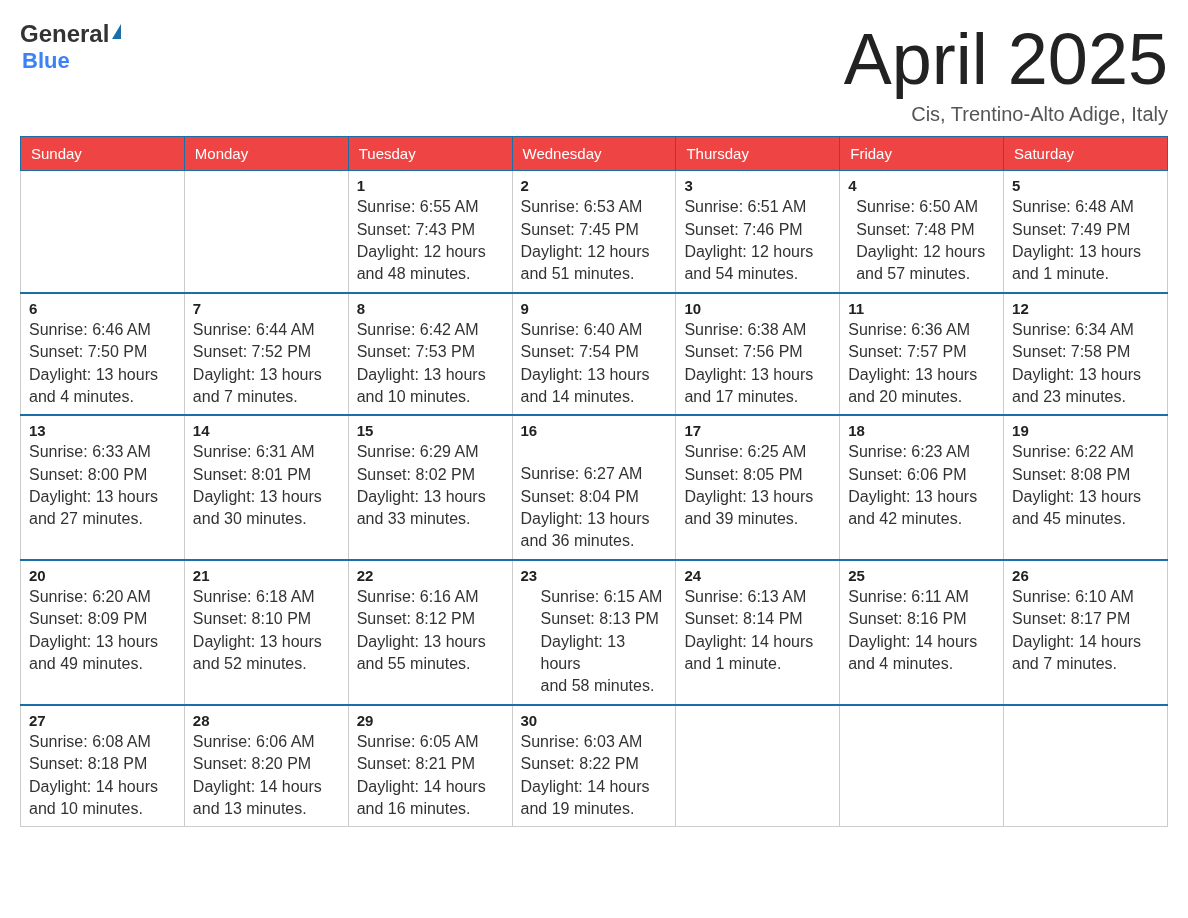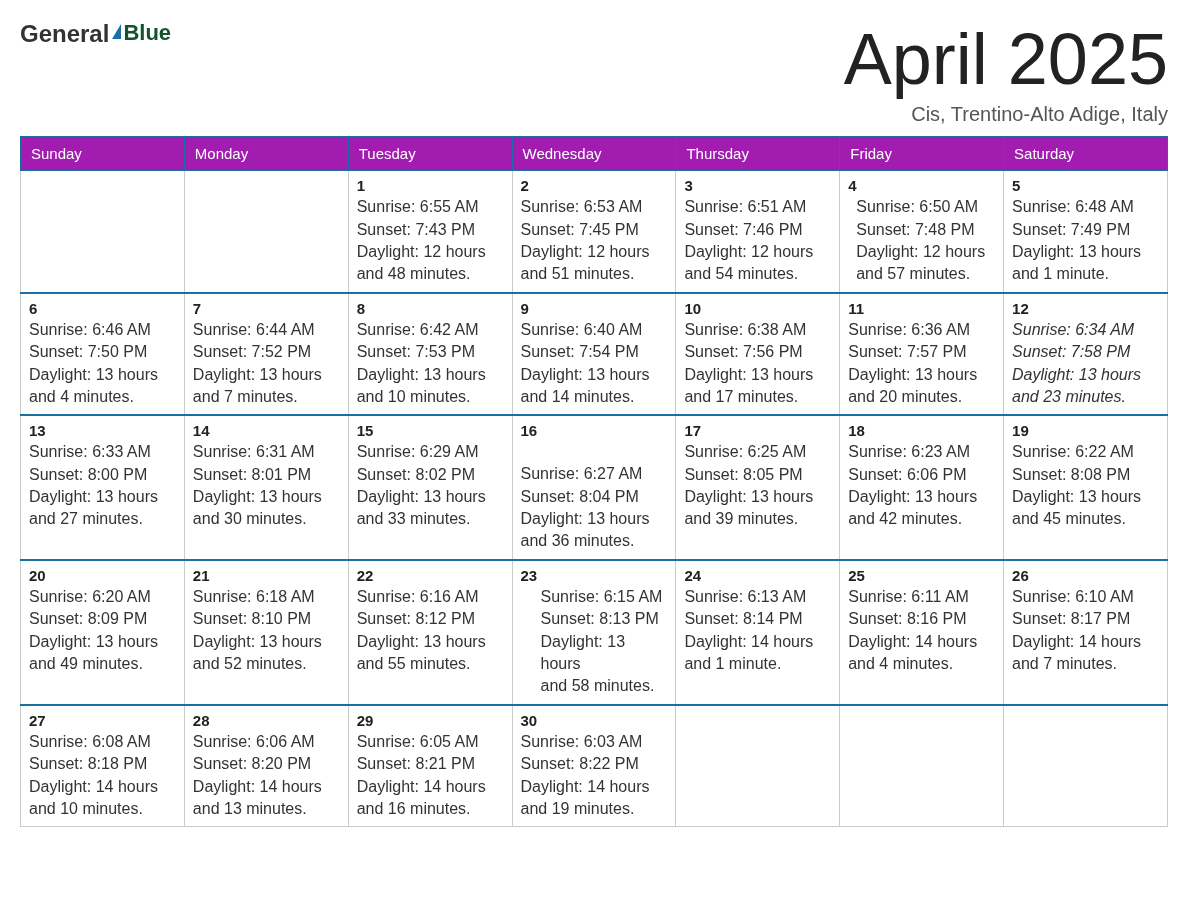--- a/index.html
+++ b/index.html
@@ -11,28 +11,28 @@
       min-height: 918px;
     }
     .header {
       display: flex;
       justify-content: space-between;
       align-items: flex-start;
       margin-bottom: 10px;
     }
     .logo-wrapper {
       display: flex;
-      flex-direction: row;
+      flex-direction: column;
     }
     .logo-row1 {
       display: flex;
       align-items: center;
     }
     .logo-row2 {
-      color: #14532d;
+      color: #3b82f6;
       font-size: 22px;
       font-weight: bold;
       margin-left: 2px;
     }
     .title-section {
       text-align: right;
     }
     .month-title {
       font-size: 72px;
       font-weight: normal;
@@ -43,21 +43,21 @@
       font-size: 20px;
       color: #555;
       margin-top: 4px;
     }
     table {
       width: 100%;
       border-collapse: collapse;
       margin-top: 10px;
     }
     thead tr {
-      background-color: #a21caf;
+      background-color: #ef4444;
     }
     thead th {
       color: white;
       font-size: 15px;
       font-weight: normal;
       padding: 8px 10px;
       text-align: left;
       border: 1px solid #1a6fa8;
     }
     tbody td {
@@ -204,21 +204,21 @@
         </td>
         <td>
           <div class="day-number">11</div>
           <div class="day-info" style="white-space: pre-line;">Sunrise: 6:36 AM
 Sunset: 7:57 PM
 Daylight: 13 hours
 and 20 minutes.</div>
         </td>
         <td>
           <div class="day-number">12</div>
-          <div class="day-info" style="white-space: pre-line; font-style: italic;">Sunrise: 6:34 AM
+          <div class="day-info" style="white-space: pre-line;">Sunrise: 6:34 AM
 Sunset: 7:58 PM
 Daylight: 13 hours
 and 23 minutes.</div>
         </td>
       </tr>
       <tr>
         <td>
           <div class="day-number">13</div>
           <div class="day-info" style="white-space: pre-line;">Sunrise: 6:33 AM
 Sunset: 8:00 PM

